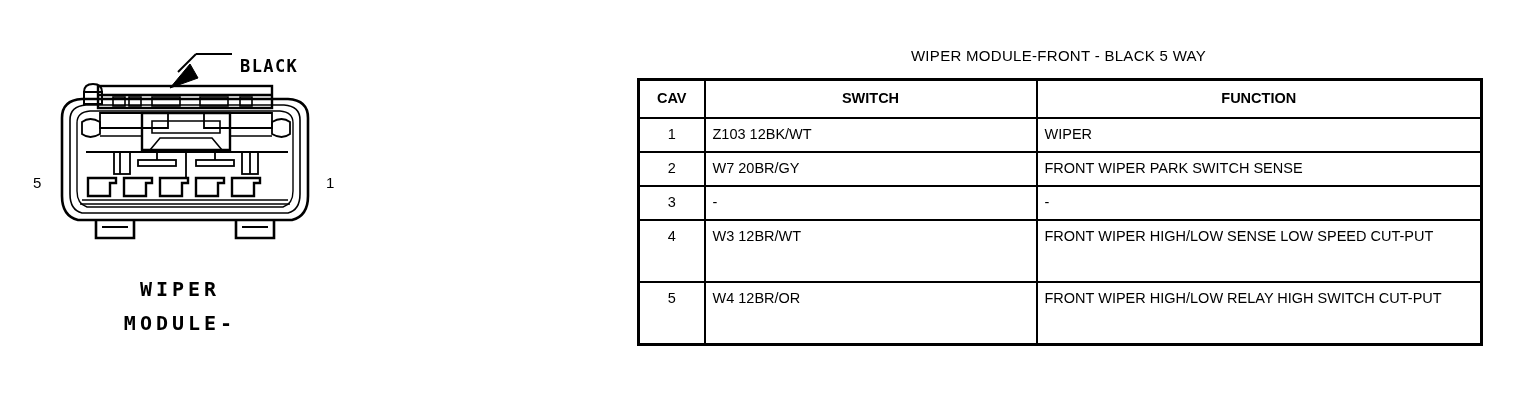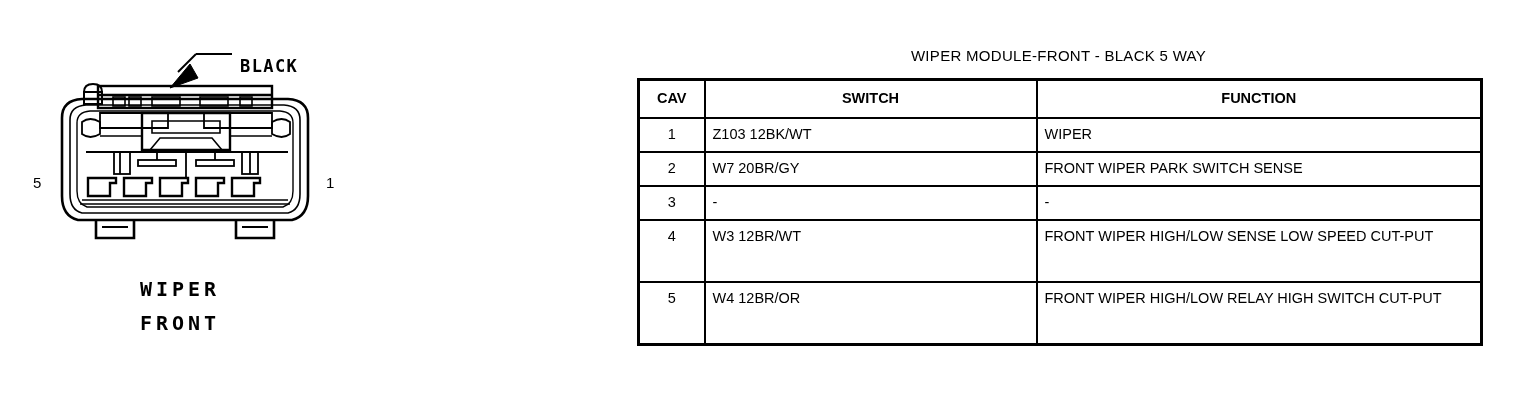--- a/index.html
+++ b/index.html
@@ -204,21 +204,21 @@
       <polygon points="170,88 190,64 198,78" fill="#000" stroke="#000" stroke-width="1"></polygon>
     </svg>
 
     <div class="callout-label">BLACK</div>
 
     <div class="pin-num" id="pin-left">5</div>
     <div class="pin-num" id="pin-right">1</div>
 
     <div id="connector-caption">
       <div>WIPER</div>
-      <div>FRONT</div>
+      <div>MODULE-</div>
     </div>
   </div>
 
   <div id="table-panel">
 
     <div id="table-title">WIPER MODULE-FRONT - BLACK 5 WAY</div>
 
     <table id="pinout-table">
       <colgroup>
         <col class="col-cav">

